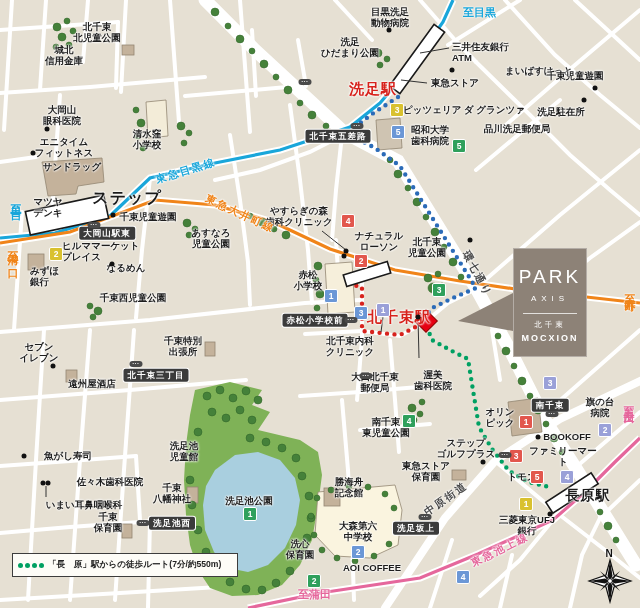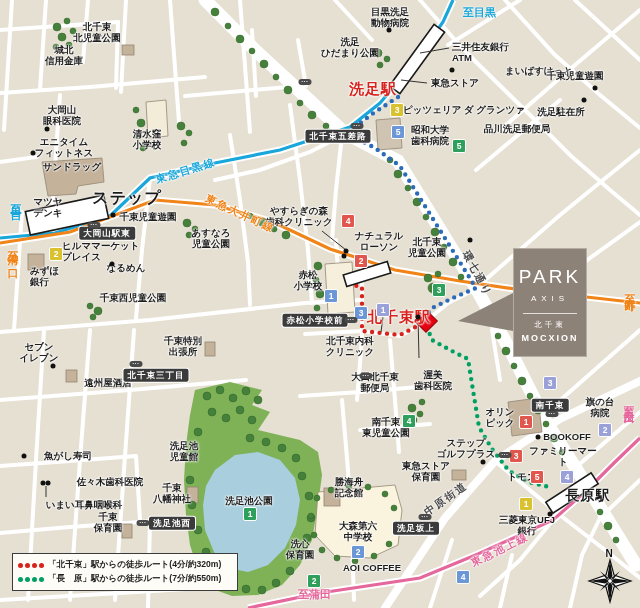--- a/index.html
+++ b/index.html
@@ -330,21 +330,21 @@
       <div class="poi left" style="left: 62px; top: 251px;">ヒルママーケット
 プレイス</div>
       <div class="poi left" style="left: 30px; top: 276px;">みずほ
 銀行</div>
       <div class="poi" style="left: 126px; top: 268px;">なるめん</div>
       <div class="poi" style="left: 211px; top: 238px;">あすなろ
 児童公園</div>
       <div class="poi" style="left: 133px; top: 298px;">千束西児童公園</div>
       <div class="poi" style="left: 39px; top: 352px;">セブン
 イレブン</div>
-      <div class="poi" style="left: 108px; top: 384px; font-family: Liberation Serif, serif;">遠州屋酒店</div>
+      <div class="poi" style="left: 92px; top: 384px;">遠州屋酒店</div>
       <div class="poi" style="left: 183px; top: 346px;">千束特別
 出張所</div>
       <div class="poi" style="left: 68px; top: 456px;">魚がし寿司</div>
       <div class="poi" style="left: 110px; top: 482px;">佐々木歯科医院</div>
       <div class="poi" style="left: 84px; top: 505px;">いまい耳鼻咽喉科</div>
       <div class="poi" style="left: 108px; top: 522px;">千束
 保育園</div>
       <div class="poi" style="left: 184px; top: 451px;">洗足池
 児童館</div>
       <div class="poi" style="left: 172px; top: 493px;">千束
@@ -479,29 +479,20 @@
     <div class="brand">PARK</div>
     <div class="series">AXIS</div>
     <div class="divider"></div>
     <div class="loc">北千束</div>
     <div class="name">MOCXION</div>
   </div>
 
   <div id="legend">
       <div class="legend-row">
         <span class="legend-dots">
-          <span class="ldot" style="background: rgb(215, 35, 29);"></span>
-          <span class="ldot" style="background: rgb(215, 35, 29);"></span>
-          <span class="ldot" style="background: rgb(215, 35, 29);"></span>
-          <span class="ldot" style="background: rgb(215, 35, 29);"></span>
-        </span>
-        <span class="legend-text">「北千束」駅からの徒歩ルート(4分/約320m)</span>
-      </div>
-      <div class="legend-row">
-        <span class="legend-dots">
           <span class="ldot" style="background: rgb(0, 160, 98);"></span>
           <span class="ldot" style="background: rgb(0, 160, 98);"></span>
           <span class="ldot" style="background: rgb(0, 160, 98);"></span>
           <span class="ldot" style="background: rgb(0, 160, 98);"></span>
         </span>
         <span class="legend-text">「長　原」駅からの徒歩ルート(7分/約550m)</span>
       </div>
     </div>
 
   <div id="compass-n">N</div>

